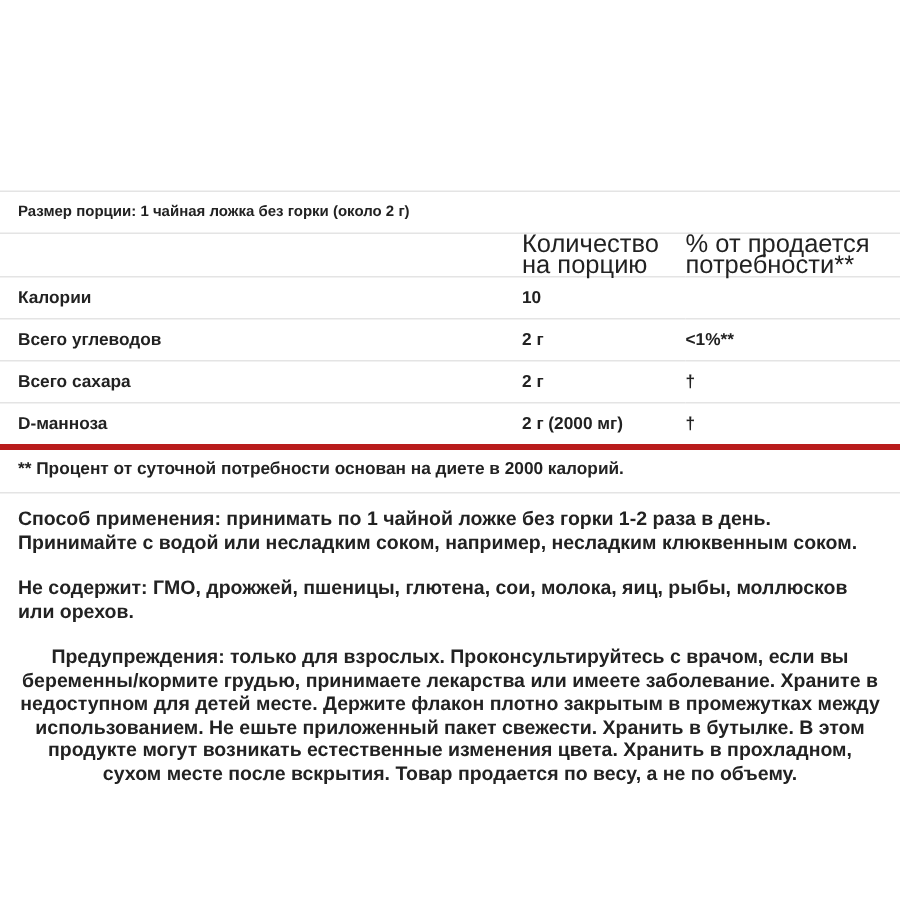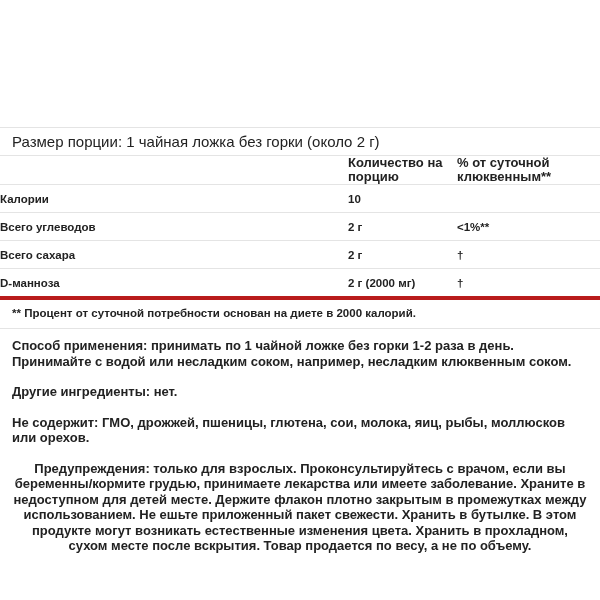--- a/index.html
+++ b/index.html
@@ -35,22 +35,22 @@
 
   
   .rule {
     height: 1px;
     background: #e4e4e4;
     width: 600px;
   }
 
   .serving-row {
     padding: 7px 12px 6px 12px;
-    font-size: 15px;
-    font-weight: normal;
+    font-size: 10px;
+    font-weight: bold;
     line-height: 14px;
     color: #222222;
   }
 
   
   .facts-table {
     width: 600px;
     border-collapse: collapse;
     table-layout: fixed;
     font-size: 11.5px;
@@ -61,37 +61,37 @@
     margin: 0;
     vertical-align: top;
     text-align: left;
   }
 
   .col-name   { width: 348px; }
   .col-amount { width: 109px; }
   .col-dv     { width: 143px; }
 
   .head-cell {
-    font-weight: bold;
-    font-size: 13px;
+    font-weight: normal;
+    font-size: 17px;
     line-height: 14px;
     color: #222222;
     padding: 6px 8px 7px 0;
   }
   .head-cell.name-head { padding-left: 12px; }
 
   .data-row td {
     font-weight: bold;
     font-size: 11.5px;
     line-height: 14px;
     color: #222222;
     padding: 7px 8px 6px 0;
     border-top: 1px solid #e4e4e4;
   }
-  .data-row td.name-cell { padding-left: 0; }
+  .data-row td.name-cell { padding-left: 12px; }
 
   
   .footnotes {
     border-top: 4px solid #b91c1c;
     padding: 6px 12px 7px 12px;
   }
   .footnote {
     font-size: 11.5px;
     font-weight: bold;
     line-height: 15px;
@@ -130,21 +130,21 @@
     <table class="facts-table">
       <colgroup>
         <col class="col-name">
         <col class="col-amount">
         <col class="col-dv">
       </colgroup>
       <thead>
         <tr>
           <th class="head-cell name-head"></th>
           <th class="head-cell">Количество на порцию</th>
-          <th class="head-cell">%  от суточной клюквенным**</th>
+          <th class="head-cell">%  от продается потребности**</th>
         </tr>
       </thead>
       <tbody>
         <tr class="data-row">
           <td class="name-cell">Калории</td>
           <td>10</td>
           <td></td>
         </tr>
         <tr class="data-row">
           <td class="name-cell">Всего углеводов</td>
@@ -163,19 +163,18 @@
         </tr>
       </tbody>
     </table>
 
     <div class="footnotes">
       <div class="footnote">** Процент от суточной потребности основан на диете в 2000 калорий.</div>
     </div>
 
     <div class="body-block">
       <p class="para">Способ применения: принимать по 1 чайной ложке без горки 1-2 раза в день. Принимайте с водой или несладким соком, например, несладким клюквенным соком.</p>
-      <p class="para">Другие ингредиенты: нет.</p>
       <p class="para">Не содержит: ГМО, дрожжей, пшеницы, глютена, сои, молока, яиц, рыбы, моллюсков или орехов.</p>
       <p class="para">Предупреждения: только для взрослых. Проконсультируйтесь с врачом, если вы беременны/кормите грудью, принимаете лекарства или имеете заболевание. Храните в недоступном для детей месте. Держите флакон плотно закрытым в промежутках между использованием. Не ешьте приложенный пакет свежести. Хранить в бутылке. В этом продукте могут возникать естественные изменения цвета. Хранить в прохладном, сухом месте после вскрытия. Товар продается по весу, а не по объему.</p>
     </div>
 
   </div>
 </div>
 
 </body></html>

